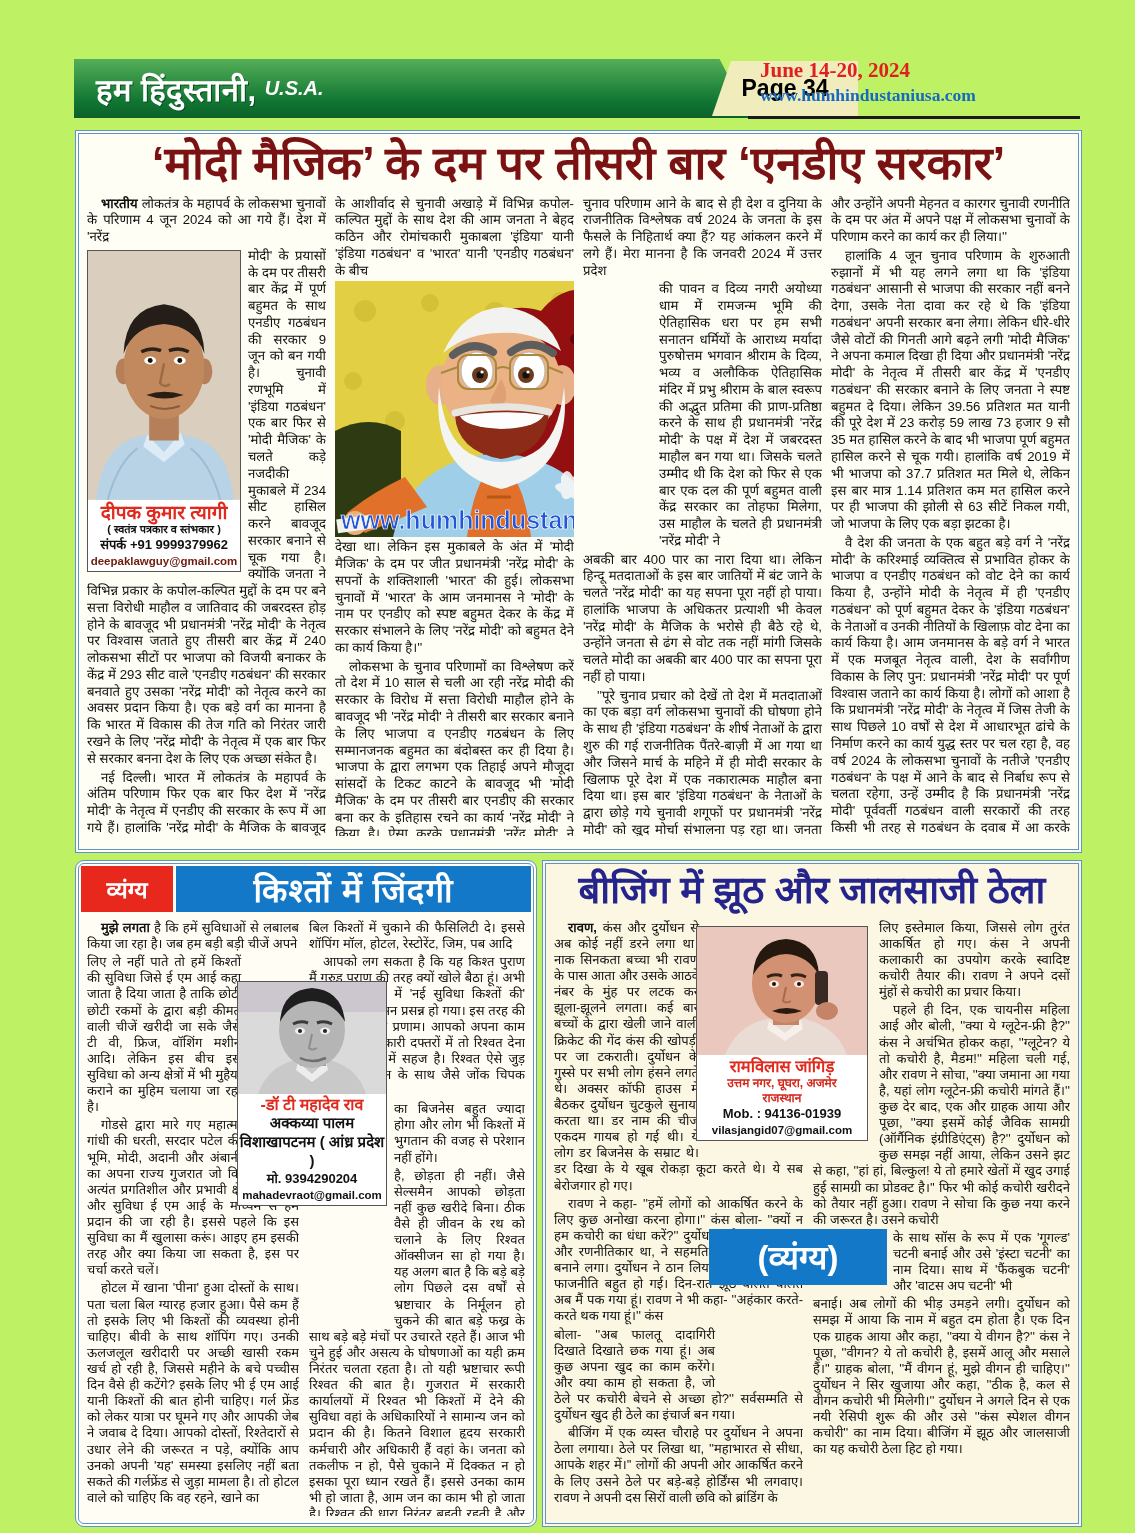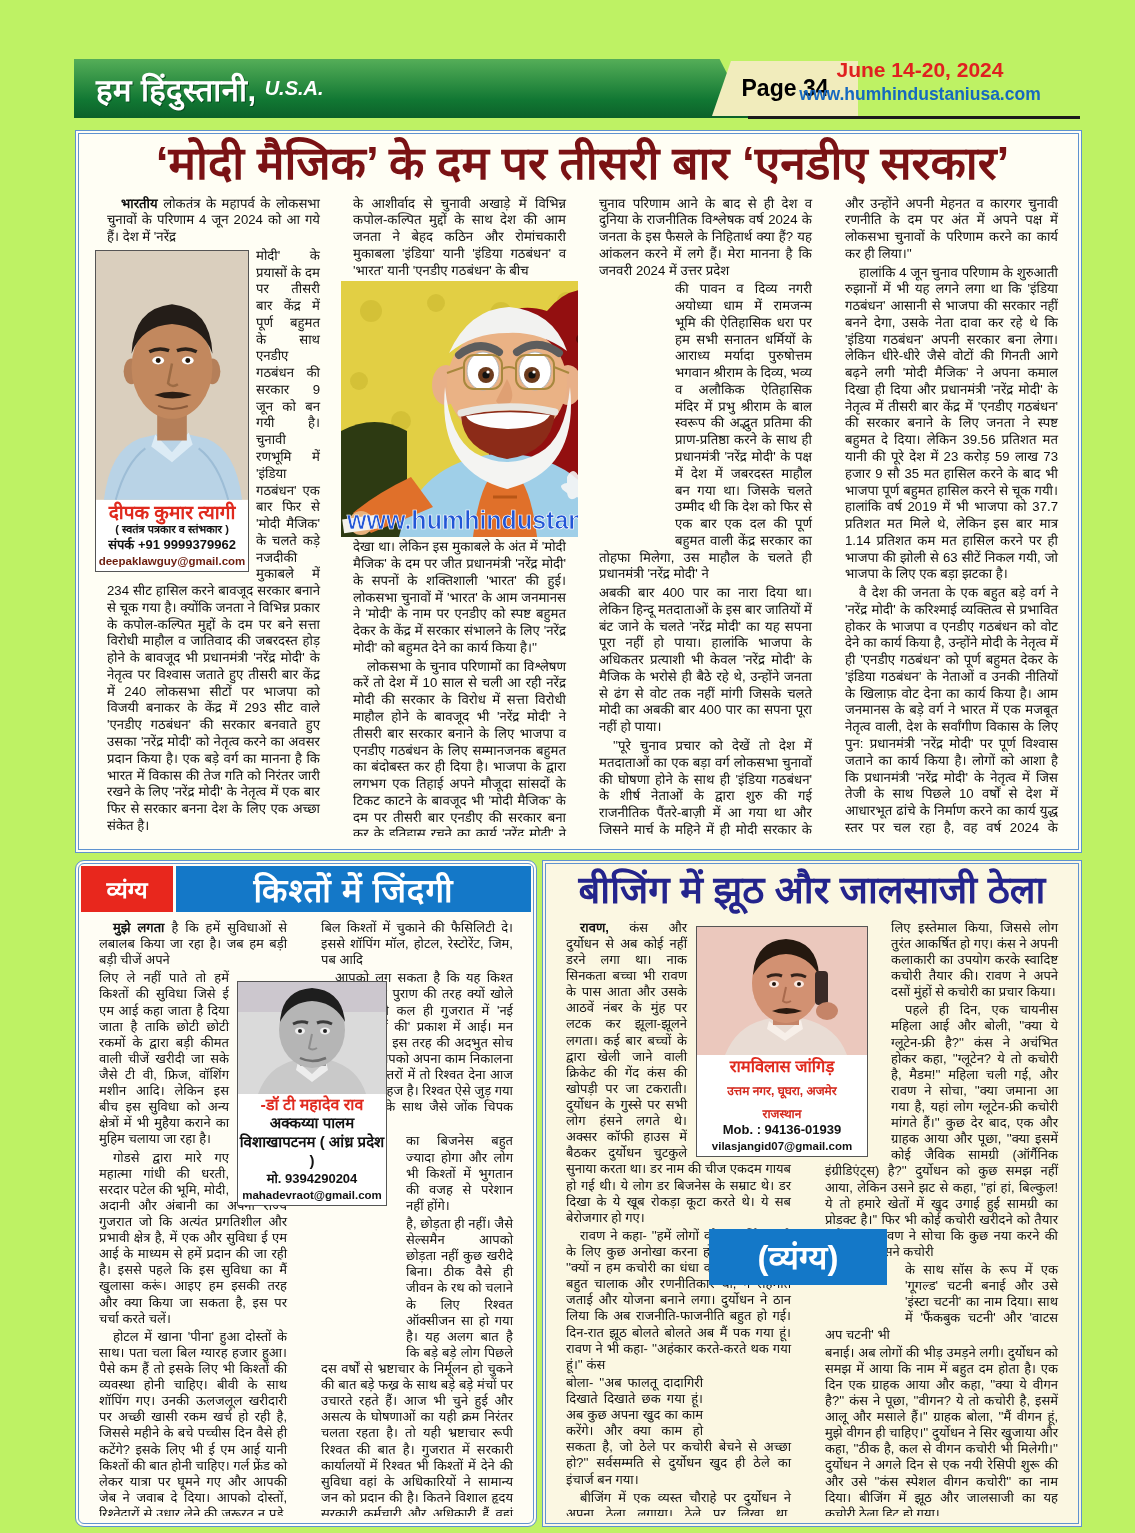--- a/index.html
+++ b/index.html
@@ -8,56 +8,56 @@
   
   .mast-green{position:absolute;left:74px;top:59px;width:676px;height:59px;
       background:linear-gradient(180deg,#55ae58,#117733 70%,#0c6129);
       clip-path:polygon(0 0,95.5% 0,100% 100%,0 100%);
       display:flex;align-items:center;padding-left:22px;box-sizing:border-box;}
   .mast-hi{color:#ffffff;font-weight:bold;font-size:31px;letter-spacing:.5px;text-shadow:1px 1px 0 #0a4d20;}
   .mast-usa{color:#ffffff;font-weight:bold;font-style:italic;font-size:20px;margin-left:8px;}
   .page-label{position:absolute;left:712px;top:61px;width:146px;height:55px;background:#f1ecbc;
       clip-path:polygon(13% 0,100% 0,100% 100%,0 100%);
       display:flex;align-items:center;justify-content:center;font-size:23px;font-weight:bold;color:#000;}
-  .hdr-right{position:absolute;left:760px;top:58px;width:320px;text-align:center;}
+  .hdr-right{position:absolute;left:760px;top:58px;width:320px;text-align:left;font-family:Liberation Serif, serif;}
   .hdr-date{color:#e02020;font-weight:bold;font-size:21px;}
   .hdr-site{color:#1668c0;font-weight:bold;font-size:17.5px;margin-top:2px;}
   .hdr-rule{position:absolute;left:748px;top:116px;width:332px;height:3px;background:#1b1b1b;}
   
   .art{position:absolute;box-sizing:border-box;border:4px double #5f93d0;overflow:hidden;}
-  .art.top{left:75px;top:130px;width:1007px;height:723px;background:#fffef4;padding-left:8px;}
+  .art.top{left:75px;top:130px;width:1007px;height:723px;background:#fffef4;}
   .art.bl{left:75px;top:860px;width:462px;height:667px;background:#fffdf4;border-radius:9px;}
   .art.br{left:542px;top:860px;width:540px;height:667px;background:#fbf7e2;}
   h1.lead-h{margin:4px 6px 2px;text-align:center;font-size:46px;line-height:1.12;font-weight:800;color:#7a1214;}
   h2.bj-h{margin:6px 4px 2px;text-align:center;font-size:38px;line-height:1.1;font-weight:800;color:#24248c;}
   
   .body4{display:flex;gap:9px;padding:4px 8px;height:640px;overflow:hidden;}
   .body4 .col{width:239px;font-size:13.2px;line-height:1.27;text-align:justify;overflow:hidden;}
   .body2{position:relative;display:flex;padding:6px 8px;height:596px;overflow:hidden;}
   .body2 .col{font-size:13px;line-height:1.24;text-align:justify;overflow:hidden;}
   .bl .colA{width:214px;margin-right:10px;} .bl .colB{width:218px;}
   .br .colA{width:252px;margin-right:10px;} .br .colB{width:260px;}
-  p.para{margin:0 12px 2px;text-indent:14px;}
+  p.para{margin:0 0 2px;text-indent:14px;}
   p.cont{text-indent:0;}
   .lead-word{font-weight:bold;}
   .sp{float:right;} .sp.l{float:left;}
   
   figure{margin:0;}
   .authorbox{background:#fff;border:1px solid #555;text-align:center;padding-bottom:3px;box-sizing:border-box;}
   .authorbox svg{display:block;width:100%;}
   .abox-name{color:#e02a1e;font-weight:bold;font-size:19px;line-height:1.15;margin-top:2px;}
   .abox-line{font-weight:bold;font-size:11px;line-height:1.25;color:#111;}
   .abox-phone{font-weight:bold;font-size:13px;line-height:1.3;color:#111;}
   .abox-mail{font-weight:bold;font-size:11.5px;line-height:1.25;color:#6d1d0e;}
   .deepak{float:left;width:154px;margin:2px 7px 2px 0;}
   .rao{position:absolute;left:158px;top:67px;width:150px;z-index:3;}
   .rao .abox-name{font-size:16px;} .rao .abox-line{font-size:15px;} .rao .abox-mail{color:#111;}
   .jangid{position:absolute;left:150px;top:12px;width:172px;z-index:3;}
   .jangid .abox-name{font-size:16.5px;}
-  .jangid .abox-line{color:#d42a1e;font-size:12px;margin-top:8px;}
+  .jangid .abox-line{color:#d42a1e;font-size:12px;}
   .jangid .abox-mail{color:#111;}
   
   .modi{position:relative;width:322px;height:256px;margin:2px 0;z-index:2;}
   .modi svg{display:block;width:322px;height:256px;}
   
   .banner{display:flex;gap:3px;margin:2px;height:46px;}
   .kicker{background:#e8271d;color:#fff;width:92px;display:flex;align-items:center;justify-content:center;
           font-size:23px;font-weight:bold;}
   .btitle{background:#1478c8;color:#fff;flex:1;display:flex;align-items:center;justify-content:center;
           font-size:33px;font-weight:800;letter-spacing:1px;}

